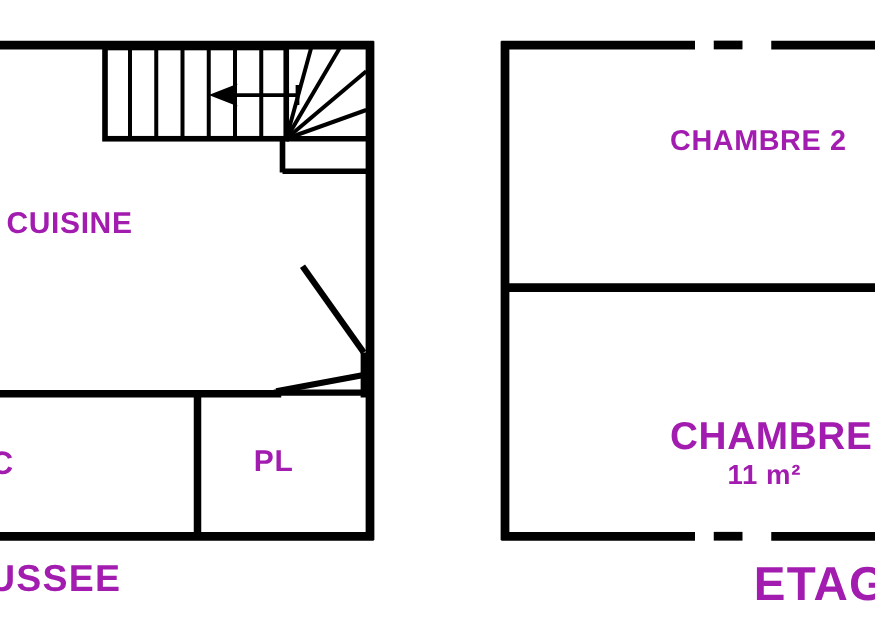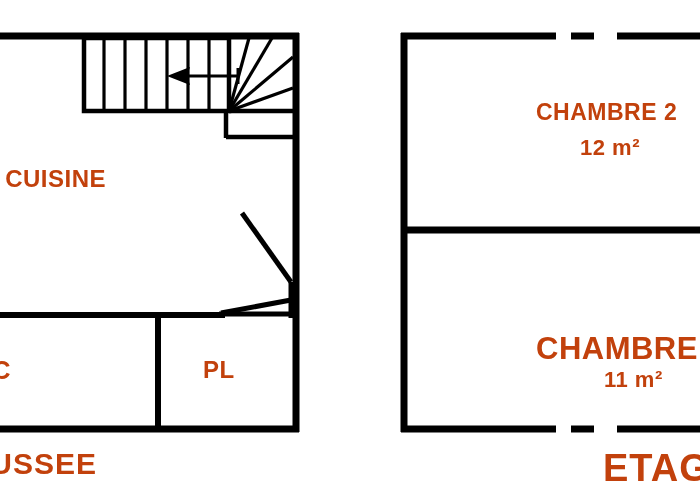--- a/index.html
+++ b/index.html
@@ -30,33 +30,33 @@
   .wall-thick { stroke-width: 7; }
   .wall-med   { stroke-width: 6; }
   .tread      { stroke: #000000; stroke-width: 4.5; fill: none; }
   .tread-thin { stroke: #000000; stroke-width: 3.2; fill: none; }
   .arrow-line { stroke: #000000; stroke-width: 3; }
   .door-leaf  { stroke: #000000; stroke-width: 5; stroke-linecap: butt; }
   .room-label {
     position: absolute;
     font-family: "Liberation Sans", sans-serif;
     font-weight: bold;
-    color: #c2410c;
+    color: #a21caf;
     white-space: nowrap;
     letter-spacing: 0.5px;
   }
   .lbl-sejour   { left: -52px; top: 165px; font-size: 24px; }
   .lbl-sejour-area { left: -20px; top: 198px; font-size: 22px; }
   .lbl-wc       { left: -16px; top: 355px; font-size: 26px; }
   .lbl-pl       { left: 203px; top: 356px; font-size: 24px; }
   .lbl-floor-rdc { left: -55px; top: 447px; font-size: 30px; letter-spacing: 1px; }
   .lbl-ch2      { left: 536px; top: 99px;  font-size: 23px; }
   .lbl-ch2-area { left: 580px; top: 135px; font-size: 22px; }
   .lbl-ch1      { left: 536px; top: 331px; font-size: 31px; }
-  .lbl-ch1-area { left: 604px; top: 367px; font-size: 22px; text-align: right; }
+  .lbl-ch1-area { left: 582px; top: 367px; font-size: 22px; text-align: right; }
   .lbl-floor-etage { left: 603px; top: 447px; font-size: 38px; letter-spacing: 1px; }
 </style>
 </head>
 <body>
 
 <div id="plan-root">
 
   <svg class="plan-svg" viewBox="0 0 700 500">
 
     <g>
@@ -128,20 +128,19 @@
   <div class="room-label lbl-sejour">UR / CUISINE</div>
   <div class="room-label lbl-sejour-area">ᵐ²</div>
 
   <div class="room-label lbl-wc">/C</div>
 
   <div class="room-label lbl-pl">PL</div>
 
   <div class="room-label lbl-floor-rdc">HAUSSEE</div>
 
   <div class="room-label lbl-ch2">CHAMBRE 2</div>
-  <div class="room-label lbl-ch2-area">12 m²</div>
 
   <div class="room-label lbl-ch1">CHAMBRE</div>
   <div class="room-label lbl-ch1-area">11 m²</div>
 
   <div class="room-label lbl-floor-etage">ETAG</div>
 
 </div>
 
 </body></html>

